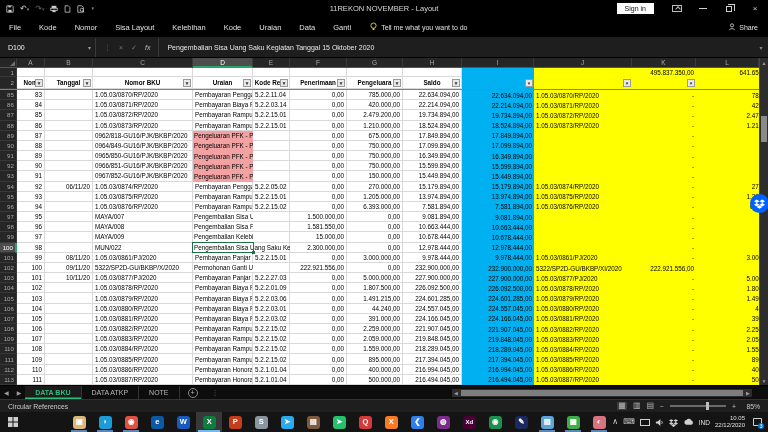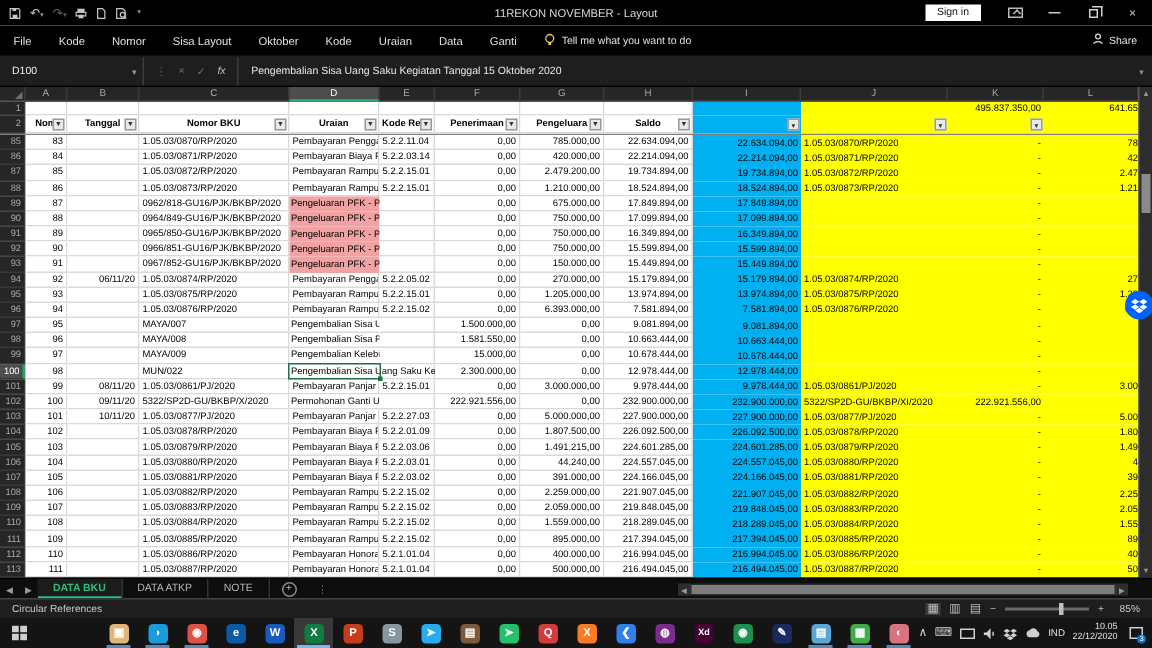--- a/index.html
+++ b/index.html
@@ -163,21 +163,21 @@
       <span class="winbtn">×</span>
     </div>
   </div>
 
   <div class="ribbontabs">
     <div id="ribbontabs-hold" style="display:flex;align-items:flex-start;">
         <span class="rtab">File</span>
         <span class="rtab">Kode</span>
         <span class="rtab">Nomor</span>
         <span class="rtab">Sisa Layout</span>
-        <span class="rtab">Oktober</span>
+        <span class="rtab">Kelebihan</span>
         <span class="rtab">Kode</span>
         <span class="rtab">Uraian</span>
         <span class="rtab">Data</span>
         <span class="rtab">Ganti</span>
       </div>
     <div class="tellme">
       <span>
         <svg width="7" height="9" viewBox="0 0 8 10">
             <circle cx="4" cy="4" r="3" fill="none" stroke="#e8d44d"></circle>
             <rect x="3" y="7" width="2" height="2" fill="#e8d44d"></rect>

